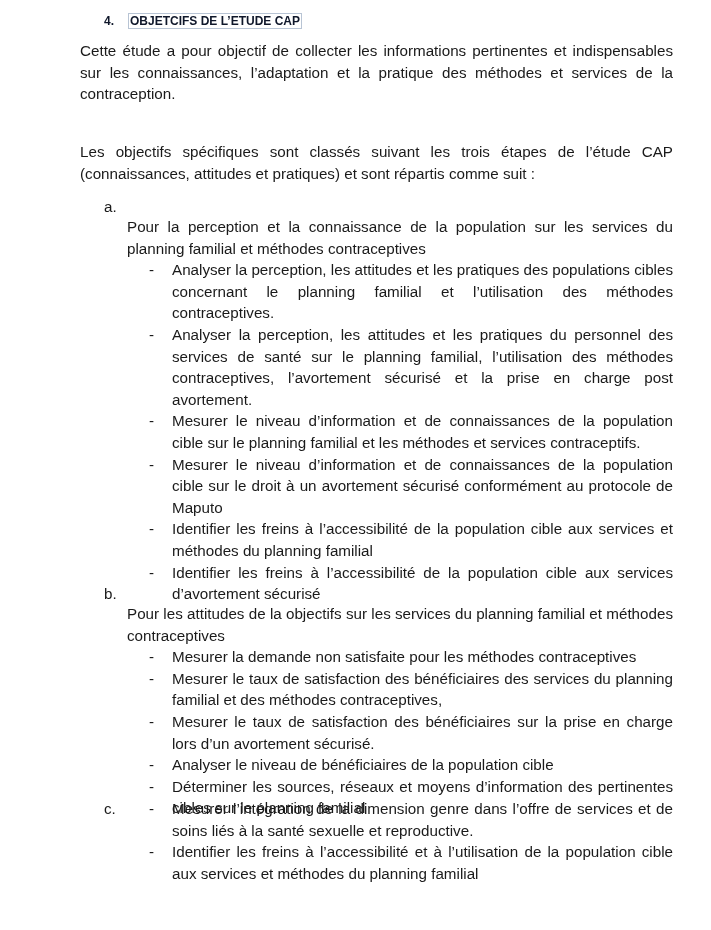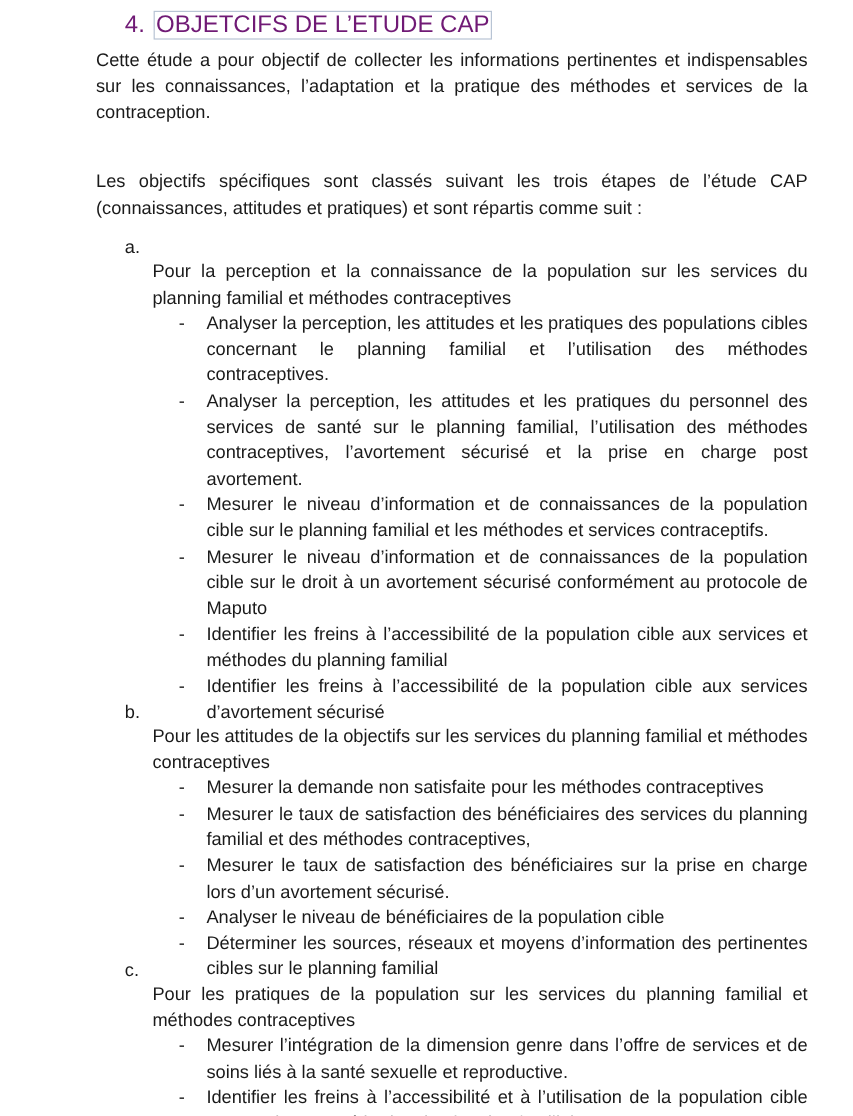--- a/index.html
+++ b/index.html
@@ -5,22 +5,22 @@
   html, body { margin: 0; padding: 0; background: #ffffff; }
   body {
     width: 711px; height: 930px; overflow: hidden; position: relative;
     font-family: "Liberation Sans", sans-serif;
     color: #1a1a1a;
     font-size: 15.2px;
     line-height: 21.6px;
   }
   .heading {
     position: absolute; left: 104px; top: 10px;
-    font-weight: normal; font-size: 20px; line-height: 22px;
-    color: #701a75;
+    font-weight: bold; font-size: 12px; line-height: 22px;
+    color: #0f172a;
   }
   .heading .num { display: inline-block; width: 24px; }
   .heading .title {
     border: 1px solid #b8c4d4; padding: 0 1px;
   }
   .p {
     position: absolute; left: 80px; width: 593px;
     text-align: justify;
   }
   .alpha {
@@ -62,18 +62,17 @@
     <li><span class="dash">-</span><span>Mesurer la demande non satisfaite pour les méthodes contraceptives</span></li>
     <li><span class="dash">-</span><span>Mesurer le taux de satisfaction des bénéficiaires des services du planning familial et des méthodes contraceptives,</span></li>
     <li><span class="dash">-</span><span>Mesurer le taux de satisfaction des bénéficiaires sur la prise en charge lors d’un avortement sécurisé.</span></li>
     <li><span class="dash">-</span><span>Analyser le niveau de bénéficiaires de la population cible</span></li>
     <li><span class="dash">-</span><span>Déterminer les sources, réseaux et moyens d’information des pertinentes cibles sur le planning familial</span></li>
   </ul>
 </div>
 
 <div class="alpha" style="top:798px;">
   <span class="marker">c.</span>
-  <div class="text">Pour les pratiques de la population sur les services du planning familial et méthodes contraceptives</div>
   <ul class="subs">
     <li><span class="dash">-</span><span>Mesurer l’intégration de la dimension genre dans l’offre de services et de soins liés à la santé sexuelle et reproductive.</span></li>
     <li><span class="dash">-</span><span>Identifier les freins à l’accessibilité et à l’utilisation de la population cible aux services et méthodes du planning familial</span></li>
   </ul>
 </div>
 
 </body></html>

